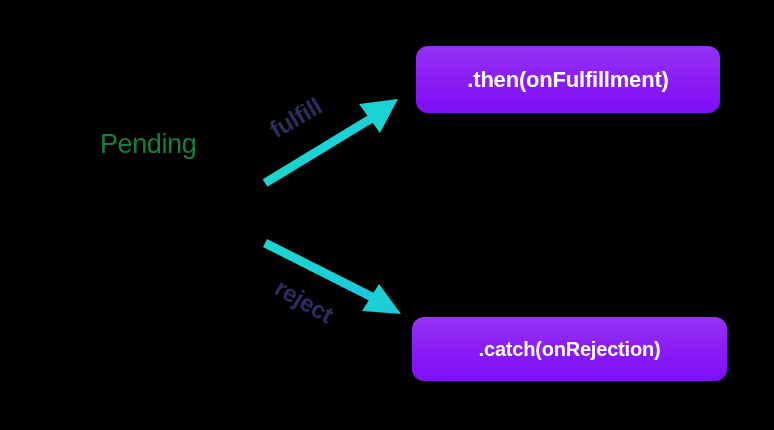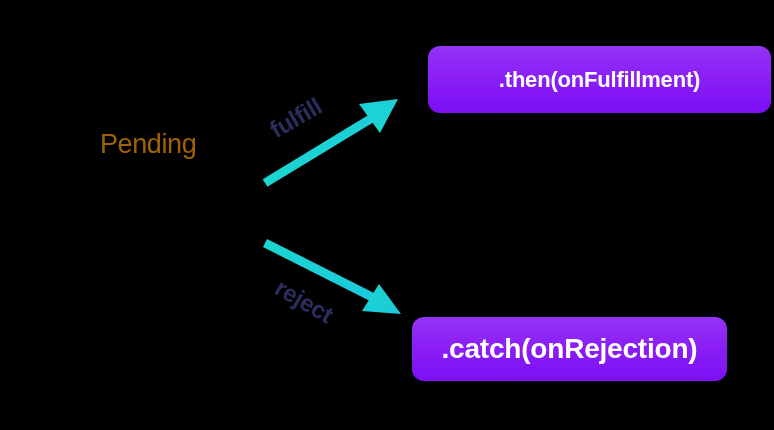--- a/index.html
+++ b/index.html
@@ -36,44 +36,44 @@
 
   #node-promise {
     left: 48px;
     top: 184px;
     width: 217px;
     height: 58px;
     font-size: 21px;
   }
 
   #node-then {
-    left: 428px;
+    left: 416px;
     top: 46px;
-    width: 343px;
+    width: 304px;
     height: 67px;
     font-size: 22px;
     align-items: center;
   }
 
   #node-catch {
     left: 412px;
     top: 317px;
     width: 315px;
     height: 64px;
-    font-size: 28px;
+    font-size: 20px;
   }
 
   
   #pending-label {
     position: absolute;
     left: 100px;
     top: 129px;
     font-size: 27px;
     font-weight: normal;
-    color: #a16207;
+    color: #15803d;
     letter-spacing: -0.4px;
     white-space: nowrap;
   }
 
   
   #arrows {
     position: absolute;
     left: 0;
     top: 0;
     width: 774px;

